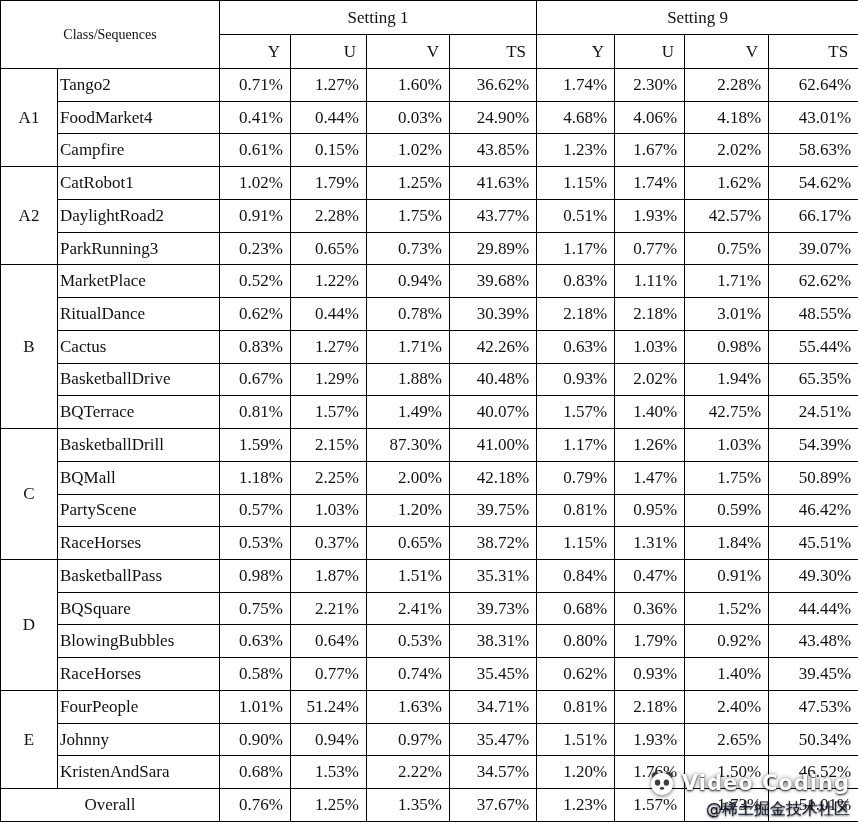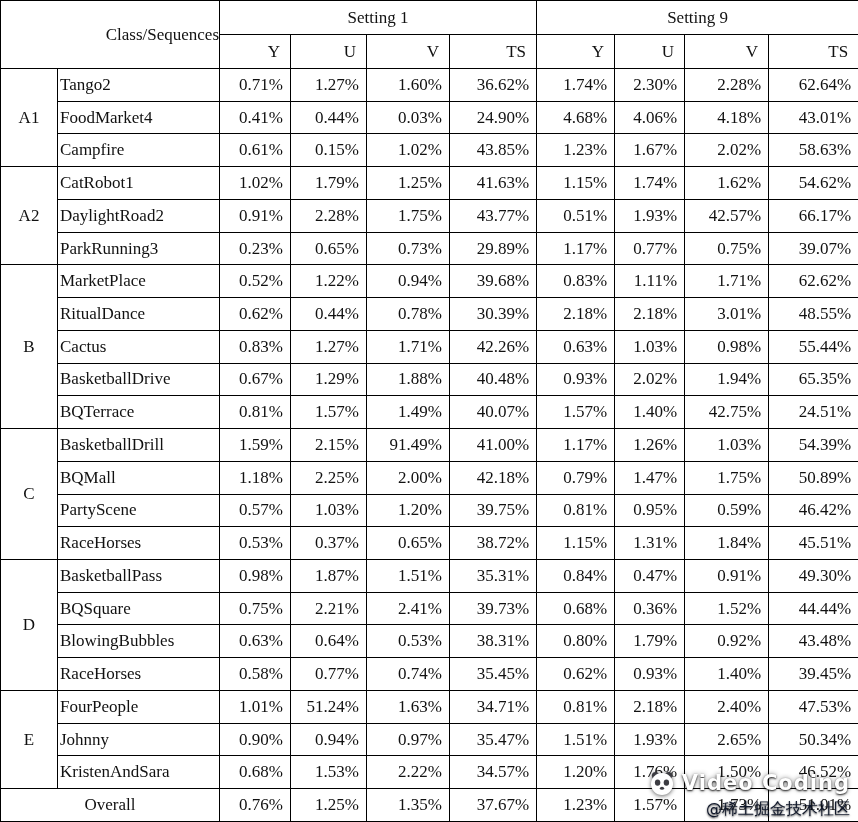--- a/index.html
+++ b/index.html
@@ -22,21 +22,21 @@
   th, td {
     border: 1px solid #000;
     font-weight: normal;
     font-size: 17px;
     padding: 0 8px 0 2px;
     white-space: nowrap;
     overflow: hidden;
     background: #fff;
   }
   thead tr { height: 34px; }
-  th.cs { text-align: right; padding: 0; font-size: 17px; }
+  th.cs { text-align: center; padding: 0; font-size: 14px; }
   th.setting { text-align: center; padding: 0; }
   th.subcol { text-align: right; padding-right: 10px; }
   td.cls { text-align: center; padding: 16px; }
   td.seq { padding-right: 19px; }
   td.val { text-align: right; padding-right: 7px; }
   td.overall { text-align: center; padding: 0; }
 
   .watermark {
     position: absolute;
     right: 8px;
@@ -224,21 +224,21 @@
         <td class="val">1.57%</td>
         <td class="val">1.40%</td>
         <td class="val">42.75%</td>
         <td class="val">24.51%</td>
       </tr>
       <tr>
         <td class="cls" rowspan="4">C</td>
         <td class="seq">BasketballDrill</td>
         <td class="val">1.59%</td>
         <td class="val">2.15%</td>
-        <td class="val">91.49%</td>
+        <td class="val">87.30%</td>
         <td class="val">41.00%</td>
         <td class="val">1.17%</td>
         <td class="val">1.26%</td>
         <td class="val">1.03%</td>
         <td class="val">54.39%</td>
       </tr>
       <tr>
         <td class="seq">BQMall</td>
         <td class="val">1.18%</td>
         <td class="val">2.25%</td>

